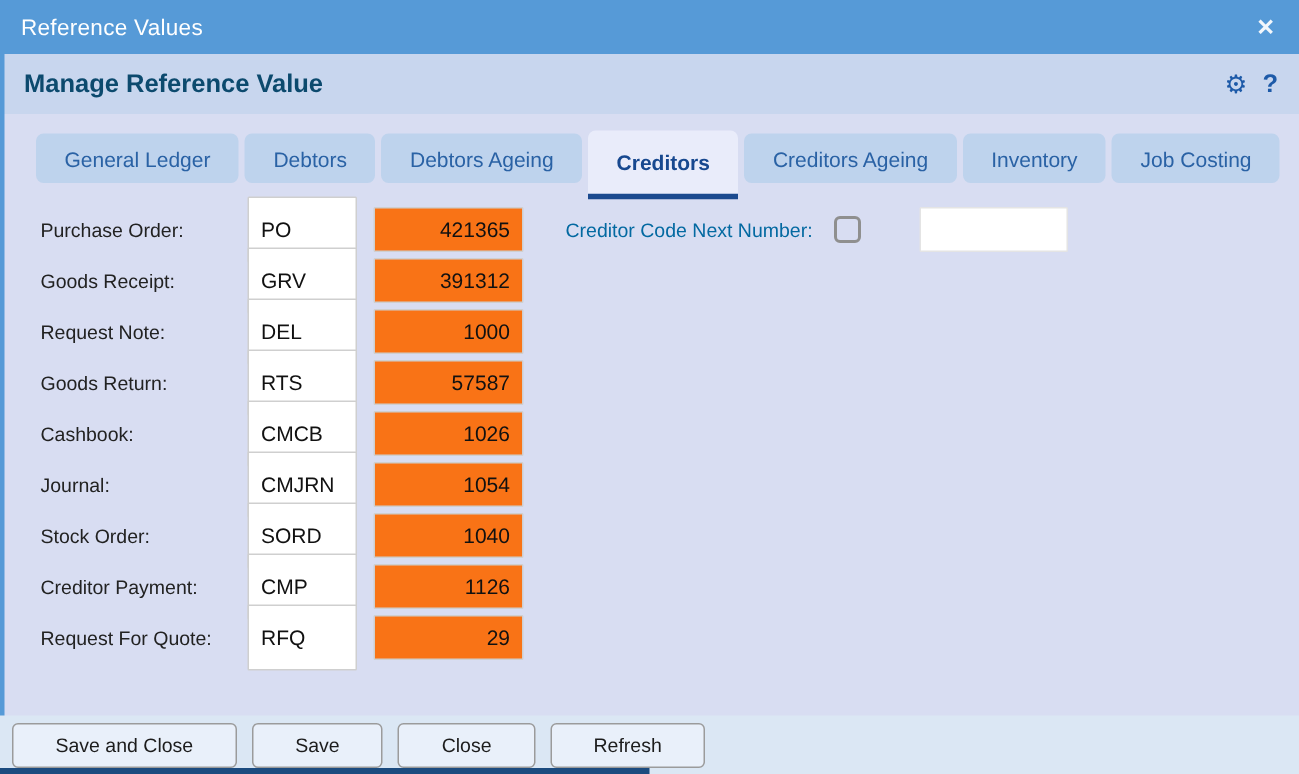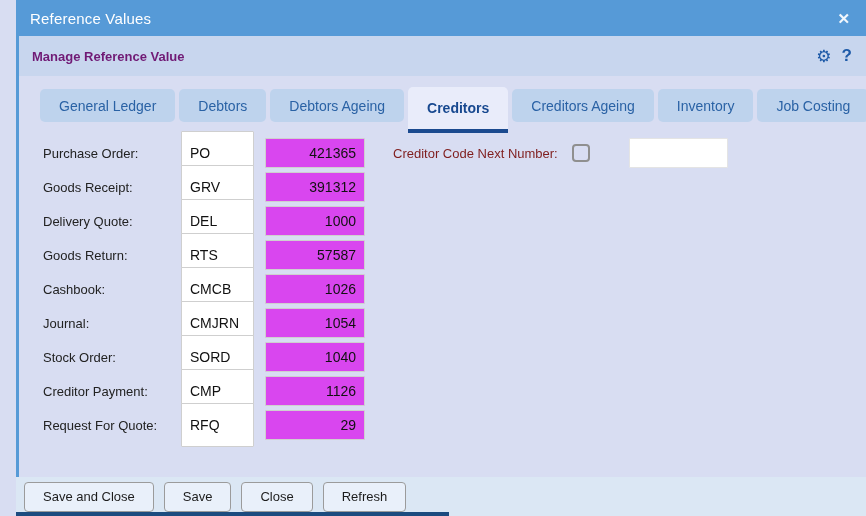--- a/index.html
+++ b/index.html
@@ -3,21 +3,21 @@
 <meta charset="utf-8">
 <style>
   * { margin: 0; padding: 0; box-sizing: border-box; }
   html, body { width: 866px; height: 516px; }
   body {
     font-family: "Liberation Sans", sans-serif;
     background: #d8ddf2;
     position: relative;
     overflow: hidden;
   }
-  .window { position: absolute; inset: 0; margin-left: 16px; }
+  .window { position: absolute; inset: 0; }
 
   
   .titlebar {
     position: absolute; top: 0; left: 0; right: 0; height: 36px;
     background: #569ad7;
     display: flex; align-items: center; justify-content: space-between;
     padding: 0 16px 0 14px;
   }
   .titlebar-title { color: #ffffff; font-size: 15px; letter-spacing: 0.2px; }
   .close-btn {
@@ -25,21 +25,21 @@
     line-height: 1;
   }
 
   
   .header {
     position: absolute; top: 36px; left: 0; right: 0; height: 40px;
     background: #c8d6ee;
     display: flex; align-items: center; justify-content: space-between;
     padding: 0 14px 0 16px;
   }
-  .header-title { color: #701a75; font-size: 13px; font-weight: bold; }
+  .header-title { color: #0c4a6e; font-size: 17px; font-weight: bold; }
   .header-icons { display: flex; align-items: center; gap: 10px; }
   .gear { color: #1d5aa8; font-size: 17px; cursor: pointer; }
   .help { color: #1d5aa8; font-size: 17px; font-weight: bold; cursor: pointer; }
 
   
   .left-edge {
     position: absolute; top: 36px; left: 0; bottom: 0; width: 3px;
     background: #569ad7;
   }
 
@@ -69,29 +69,29 @@
   .form-row { position: absolute; left: 24px; height: 30px; display: flex; align-items: center; }
   .form-label { color: #222222; font-size: 13px; width: 138px; }
   .input-code {
     width: 73px; height: 44px; margin-left: 0;
     background: #ffffff; border: 1px solid #cfcfcf; border-radius: 1px;
     font-family: "Liberation Sans", sans-serif; font-size: 14px; color: #111;
     padding: 0 8px; outline: none;
   }
   .input-num {
     width: 100px; height: 30px; margin-left: 11px;
-    background: #d946ef; border: 1px solid #cfcfcf; border-radius: 1px;
+    background: #f97316; border: 1px solid #cfcfcf; border-radius: 1px;
     font-family: "Liberation Sans", sans-serif; font-size: 14px; color: #111;
     padding: 0 8px; text-align: right; outline: none;
   }
   .right-group {
     position: absolute; left: 374px; top: 14px; height: 30px;
     display: flex; align-items: center;
   }
-  .right-label { color: #7f1d1d; font-size: 13px; }
+  .right-label { color: #0369a1; font-size: 13px; }
   .checkbox {
     appearance: none; -webkit-appearance: none;
     width: 18px; height: 18px; margin-left: 14px;
     border: 2px solid #8f8f8f; border-radius: 4px;
     background: transparent; cursor: pointer;
   }
   .input-empty {
     width: 99px; height: 30px; margin-left: 39px;
     background: #ffffff; border: 1px solid #e4e4e4; border-radius: 1px;
     font-family: "Liberation Sans", sans-serif; font-size: 14px;
@@ -102,21 +102,21 @@
   .footer {
     position: absolute; left: 0; right: 0; bottom: 0; height: 39px;
     background: #dbe7f4;
     display: flex; align-items: center; gap: 10px;
     padding-left: 8px;
   }
   .btn {
     background: #e9f0fa; color: #1c1c1c;
     border: 1px solid #9b9b9b; border-radius: 4px;
     font-family: "Liberation Sans", sans-serif; font-size: 13px;
-    height: 30px; padding: 0 18px; cursor: pointer;
+    height: 30px; padding: 0 28px; cursor: pointer;
   }
   .bottom-accent {
     position: absolute; left: 0; bottom: 0; width: 433px; height: 4px;
     background: #1c4b7f;
   }
 </style>
 </head>
 <body>
 
 <div class="window">
@@ -154,21 +154,21 @@
       <input class="input-num" value="421365" style="">
     </div>
 
     <div class="form-row" style="top:48px">
       <span class="form-label">Goods Receipt:</span>
       <input class="input-code" value="GRV" style="">
       <input class="input-num" value="391312" style="">
     </div>
 
     <div class="form-row" style="top:82px">
-      <span class="form-label">Delivery Quote:</span>
+      <span class="form-label">Request Note:</span>
       <input class="input-code" value="DEL" style="">
       <input class="input-num" value="1000" style="">
     </div>
 
     <div class="form-row" style="top:116px">
       <span class="form-label">Goods Return:</span>
       <input class="input-code" value="RTS" style="">
       <input class="input-num" value="57587" style="">
     </div>
 

